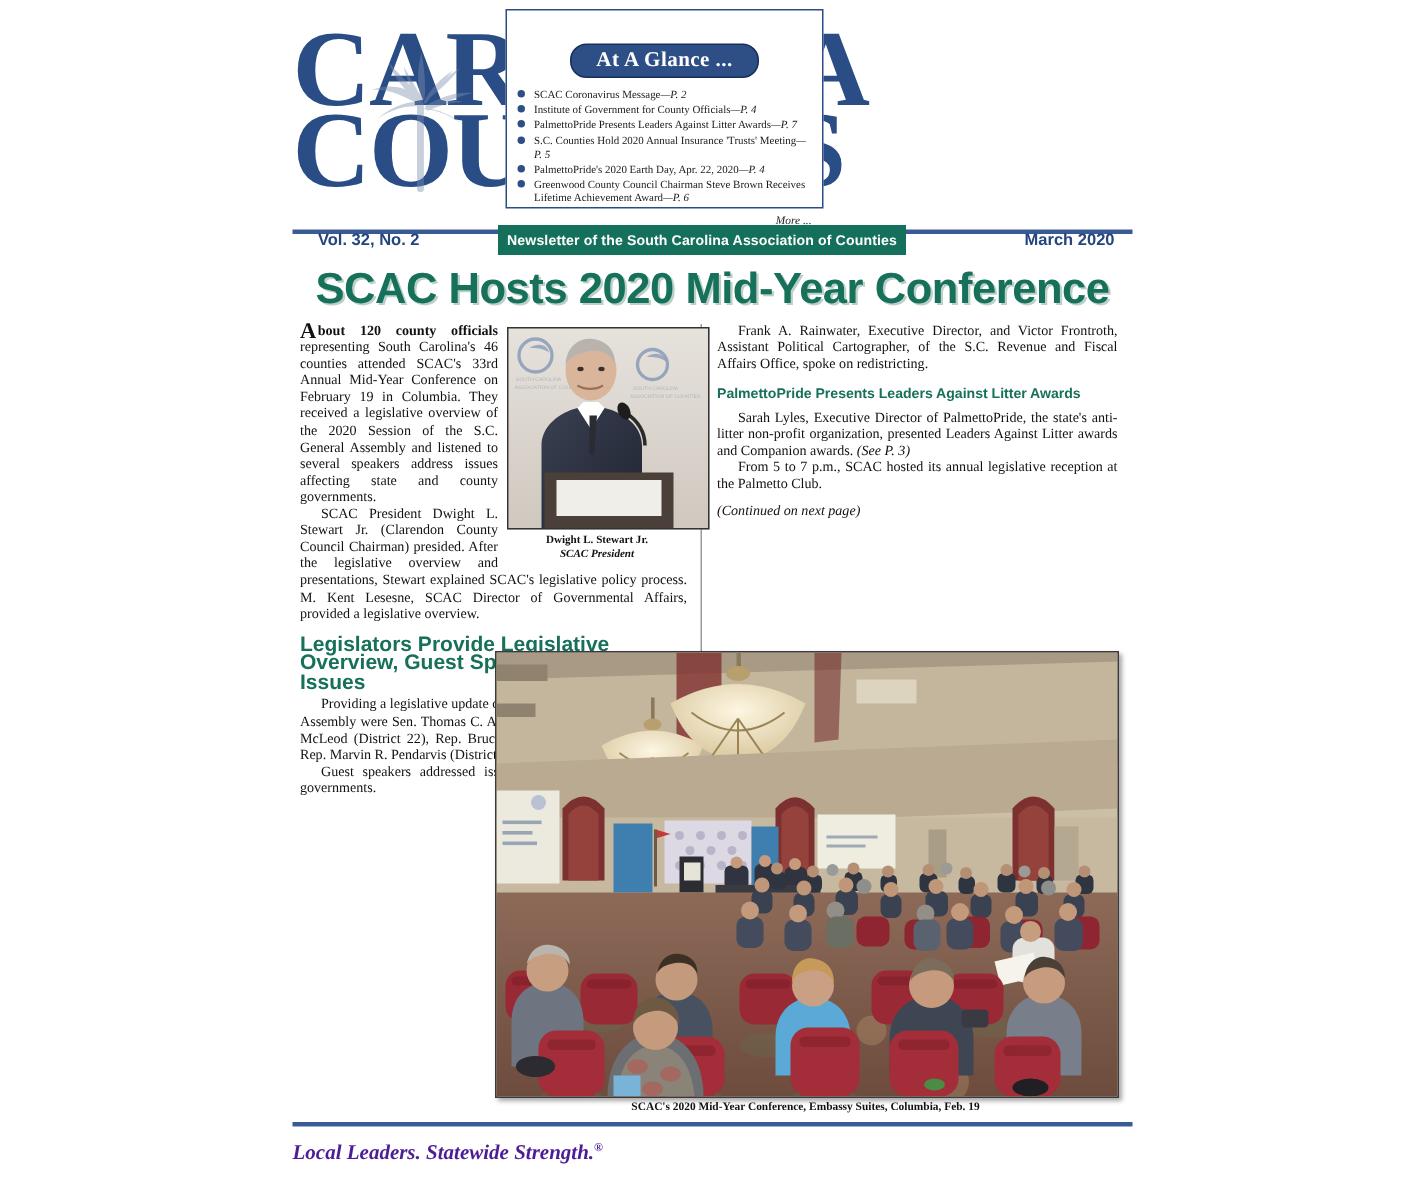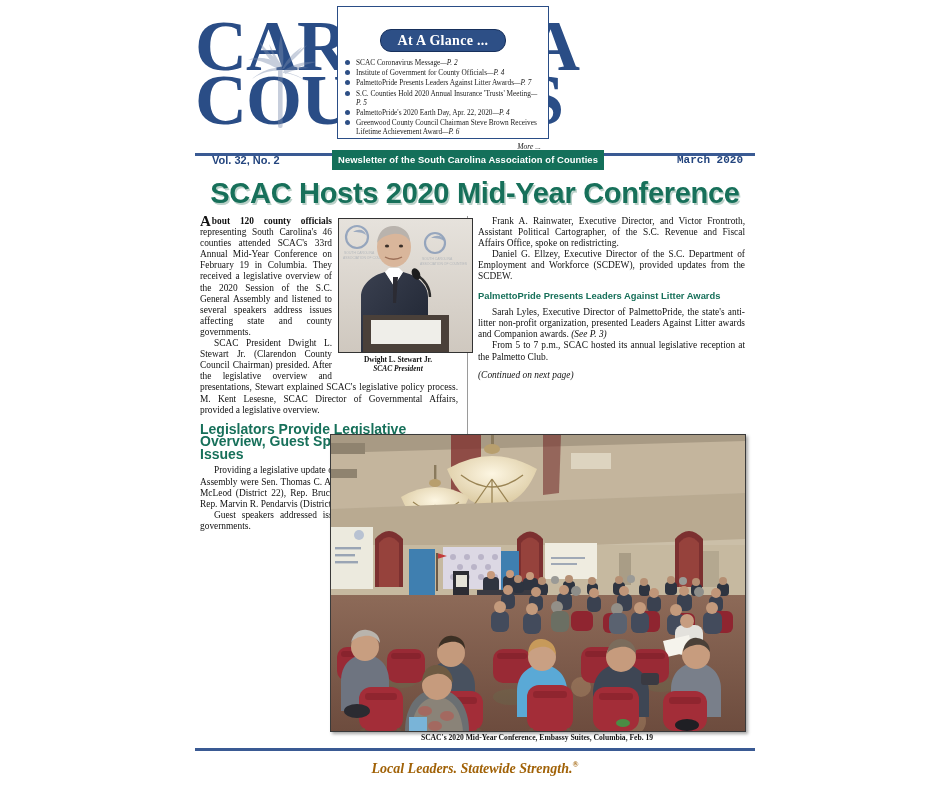--- a/index.html
+++ b/index.html
@@ -36,21 +36,21 @@
   .glance li .bul{position:absolute;left:0;top:2px;width:5px;height:5px;
           border-radius:50%;background:#2d4f86;}
   .glance li i{font-style:italic;}
   .glance .more{margin-top:5px;font-style:italic;font-size:7.6px;
           color:#1a1a1a;padding-left:2px;text-align:right;}
 
   
   .banner{position:absolute;left:195px;top:150px;width:560px;height:20px;}
   .banner .vol{position:absolute;left:17px;top:0;font-family:"Liberation Sans",sans-serif;
           font-weight:700;font-size:11px;color:#24457e;line-height:20px;}
-  .banner .date{position:absolute;right:12px;top:0;font-family:Liberation Mono, monospace;
+  .banner .date{position:absolute;right:12px;top:0;font-family:Liberation Sans, sans-serif;
           font-weight:700;font-size:11px;color:#24457e;line-height:20px;}
   .banner .greenbox{position:absolute;left:137px;top:0;width:272px;height:20px;
           background:#14705a;color:#fff;font-family:Liberation Sans, sans-serif;
           font-weight:700;font-size:9.4px;text-align:center;line-height:20px;
           letter-spacing:.1px;}
 
   
   .headline{position:absolute;left:195px;top:177px;width:560px;height:34px;
           text-align:center;font-family:"Liberation Sans",sans-serif;
           font-weight:700;font-size:29px;color:#17705a;letter-spacing:-.3px;
@@ -94,23 +94,23 @@
   .bigphoto{position:absolute;left:330px;top:434px;width:414px;height:296px;
         border:1px solid #3a3a3a;overflow:hidden;background:#b9a18c;
         box-shadow:2px 2px 3px rgba(0,0,0,.35);}
   .bigcap{position:absolute;left:330px;top:733px;width:414px;
         text-align:center;font-family:"Liberation Serif",serif;
         font-weight:700;font-size:7.6px;color:#111;}
 
   
   .foot-rule{position:absolute;left:195px;top:748px;width:560px;height:3px;
         background:#3a5a93;}
-  .tagline{position:absolute;left:195px;top:760px;width:560px;text-align:center;
+  .tagline{position:absolute;left:195px;top:760px;width:560px;text-align:left;
         font-family:"Liberation Serif",serif;font-style:italic;font-weight:700;
-        font-size:14px;color:#a16207;}
+        font-size:14px;color:#4c1d95;}
   .tagline sup{font-size:8px;vertical-align:super;font-style:normal;}
 </style>
 </head>
 <body>
 
 <div class="page">
 
   <div class="masthead">
     <div class="mh-title">
       <div class="mh-line mh-line1">
@@ -239,21 +239,20 @@
       <p class="bt">SCAC President Dwight L. Stewart Jr. (Clarendon County Council Chairman) presided. After the legislative overview and presentations, Stewart explained SCAC's legislative policy process. M. Kent Lesesne, SCAC Director of Governmental Affairs, provided a legislative overview.</p>
 
       <div class="greenhead">Legislators Provide Legislative Overview, Guest Speakers Address Issues</div>
 
       <p class="bt">Providing a legislative update of the 2020 Session of the General Assembly were Sen. Thomas C. Alexander (District 1), Sen. Mia S. McLeod (District 22), Rep. Bruce W. Bannister (District 24) and Rep. Marvin R. Pendarvis (District 113).</p>
       <p class="bt">Guest speakers addressed issues affecting state and county governments.</p>
     </div>
 
     <div class="colR">
       <p class="bt">Frank A. Rainwater, Executive Director, and Victor Frontroth, Assistant Political Cartographer, of the S.C. Revenue and Fiscal Affairs Office, spoke on redistricting.</p>
-      <p class="bt">Daniel G. Ellzey, Executive Director of the S.C. Department of Employment and Workforce (SCDEW), provided updates from the SCDEW.</p>
 
       <div class="greenhead small">PalmettoPride Presents Leaders Against Litter Awards</div>
 
       <p class="bt"><span>Sarah Lyles, Executive Director of PalmettoPride, the state's anti-litter non-profit organization, presented Leaders Against Litter awards and Companion awards.</span> <i>(See P. 3)</i></p>
       <p class="bt">From 5 to 7 p.m., SCAC hosted its annual legislative reception at the Palmetto Club.</p>
       <p class="contd">(Continued on next page)</p>
     </div>
   </div>
 
   <div class="lowerL"></div>

